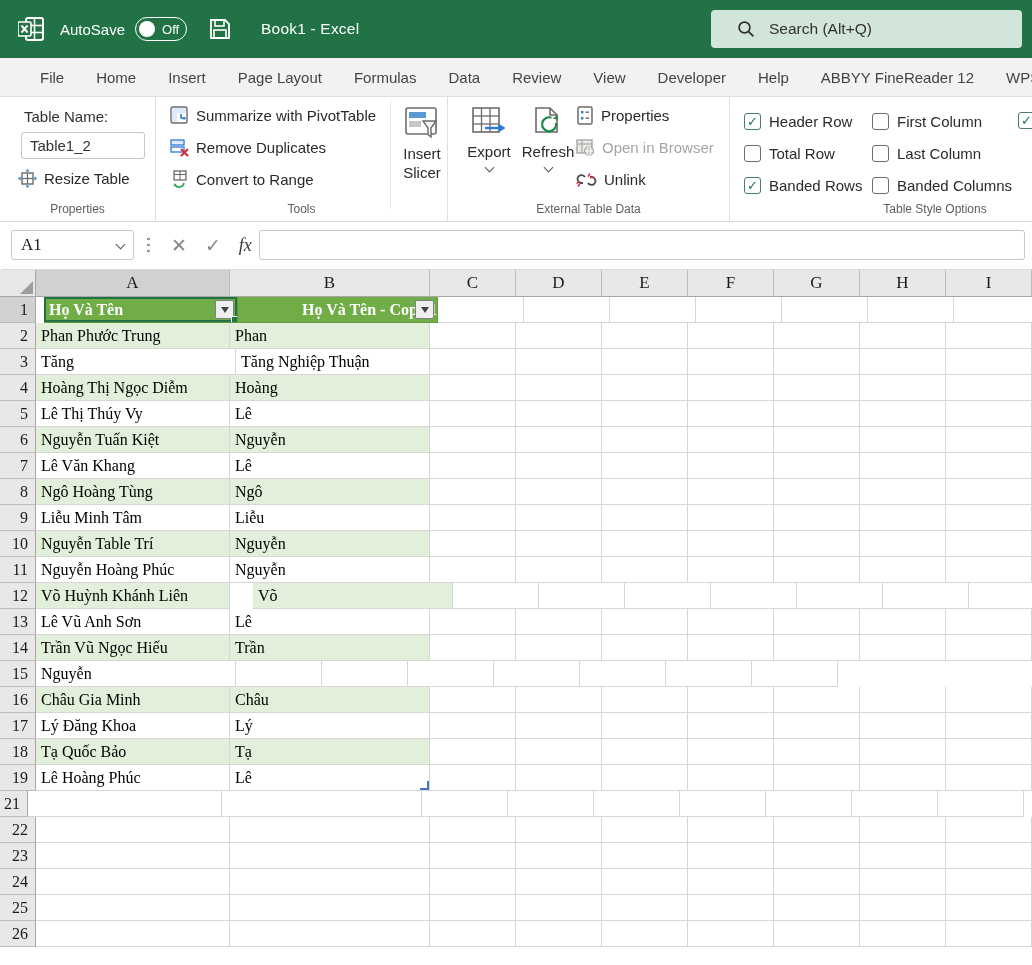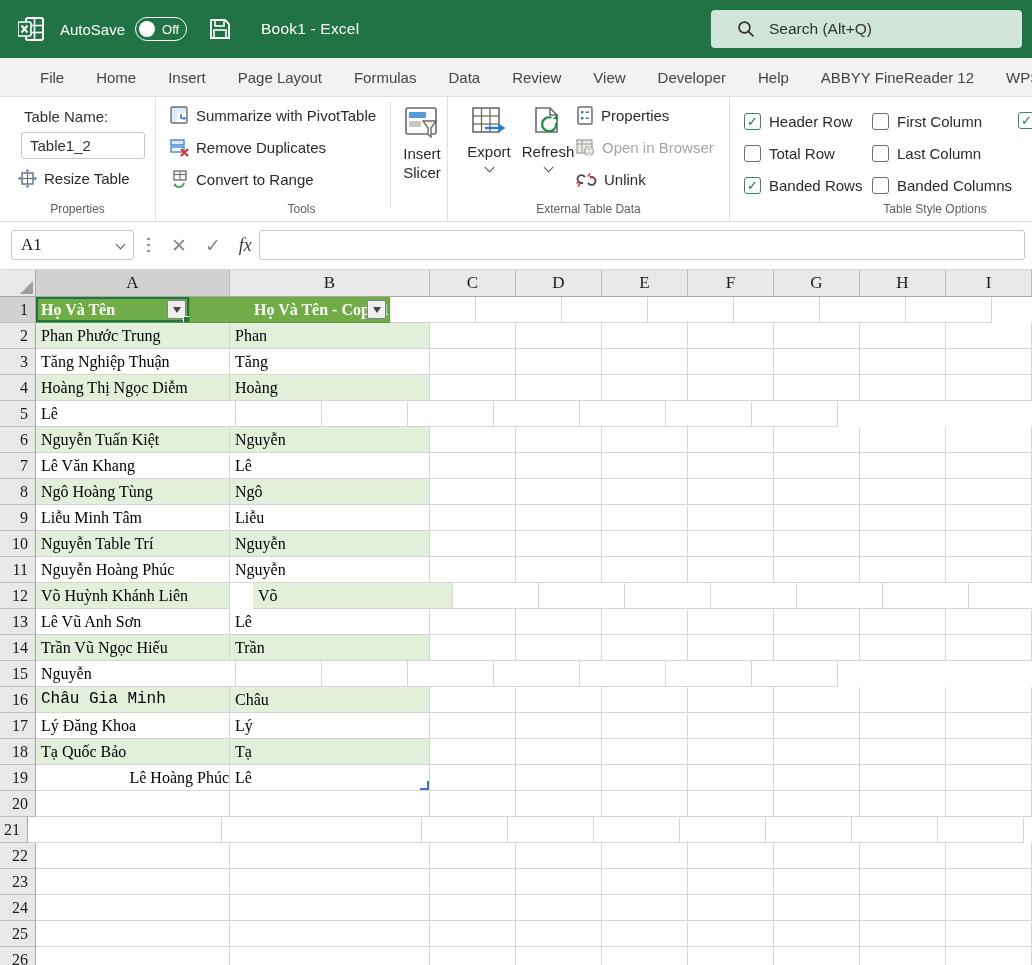--- a/index.html
+++ b/index.html
@@ -317,21 +317,21 @@
         <div class="gc colhdr" style="width: 86px;">C</div>
         <div class="gc colhdr" style="width: 86px;">D</div>
         <div class="gc colhdr" style="width: 86px;">E</div>
         <div class="gc colhdr" style="width: 86px;">F</div>
         <div class="gc colhdr" style="width: 86px;">G</div>
         <div class="gc colhdr" style="width: 86px;">H</div>
         <div class="gc colhdr" style="width: 86px;">I</div>
       </div>
       <div class="grow">
         <div class="gc rowhdr sel" style="width: 36px;">1</div>
-        <div class="gc thcell selcell" style="width: 154px;">Họ Và Tên<span class="filterbtn"></span><span class="fillhandle"></span></div>
+        <div class="gc thcell selcell" style="width: 194px; margin-left: 8px;">Họ Và Tên<span class="filterbtn"></span><span class="fillhandle"></span></div>
         <div class="gc thcell" style="width: 200px; text-align: right;">Họ Và Tên - Copy.1<span class="filterbtn"></span></div>
         <div class="gc datacell" style="width: 86px;"></div>
         <div class="gc datacell" style="width: 86px;"></div>
         <div class="gc datacell" style="width: 86px;"></div>
         <div class="gc datacell" style="width: 86px;"></div>
         <div class="gc datacell" style="width: 86px;"></div>
         <div class="gc datacell" style="width: 86px;"></div>
         <div class="gc datacell" style="width: 86px;"></div>
       </div>
       <div class="grow">
@@ -341,22 +341,22 @@
         <div class="gc datacell" style="width: 86px;"></div>
         <div class="gc datacell" style="width: 86px;"></div>
         <div class="gc datacell" style="width: 86px;"></div>
         <div class="gc datacell" style="width: 86px;"></div>
         <div class="gc datacell" style="width: 86px;"></div>
         <div class="gc datacell" style="width: 86px;"></div>
         <div class="gc datacell" style="width: 86px;"></div>
       </div>
       <div class="grow">
         <div class="gc rowhdr" style="width: 36px;">3</div>
+        <div class="gc datacell" style="width: 200px;">Tăng</div>
         <div class="gc datacell" style="width: 194px;">Tăng Nghiệp Thuận</div>
-        <div class="gc datacell" style="width: 200px;">Tăng</div>
         <div class="gc datacell" style="width: 86px;"></div>
         <div class="gc datacell" style="width: 86px;"></div>
         <div class="gc datacell" style="width: 86px;"></div>
         <div class="gc datacell" style="width: 86px;"></div>
         <div class="gc datacell" style="width: 86px;"></div>
         <div class="gc datacell" style="width: 86px;"></div>
         <div class="gc datacell" style="width: 86px;"></div>
       </div>
       <div class="grow">
         <div class="gc rowhdr" style="width: 36px;">4</div>
@@ -365,20 +365,21 @@
         <div class="gc datacell" style="width: 86px;"></div>
         <div class="gc datacell" style="width: 86px;"></div>
         <div class="gc datacell" style="width: 86px;"></div>
         <div class="gc datacell" style="width: 86px;"></div>
         <div class="gc datacell" style="width: 86px;"></div>
         <div class="gc datacell" style="width: 86px;"></div>
         <div class="gc datacell" style="width: 86px;"></div>
       </div>
       <div class="grow">
         <div class="gc rowhdr" style="width: 36px;">5</div>
+        <div class="gc datacell" style="width: 194px;">Lê Thị Thúy Vy</div>
         <div class="gc datacell" style="width: 200px;">Lê</div>
         <div class="gc datacell" style="width: 86px;"></div>
         <div class="gc datacell" style="width: 86px;"></div>
         <div class="gc datacell" style="width: 86px;"></div>
         <div class="gc datacell" style="width: 86px;"></div>
         <div class="gc datacell" style="width: 86px;"></div>
         <div class="gc datacell" style="width: 86px;"></div>
         <div class="gc datacell" style="width: 86px;"></div>
       </div>
       <div class="grow">
@@ -495,21 +496,21 @@
         <div class="gc datacell" style="width: 86px;"></div>
         <div class="gc datacell" style="width: 86px;"></div>
         <div class="gc datacell" style="width: 86px;"></div>
         <div class="gc datacell" style="width: 86px;"></div>
         <div class="gc datacell" style="width: 86px;"></div>
         <div class="gc datacell" style="width: 86px;"></div>
         <div class="gc datacell" style="width: 86px;"></div>
       </div>
       <div class="grow">
         <div class="gc rowhdr" style="width: 36px;">16</div>
-        <div class="gc datacell banded" style="width: 194px; font-family: Liberation Mono, monospace;">Châu Gia Minh</div>
+        <div class="gc datacell banded" style="width: 194px;">Châu Gia Minh</div>
         <div class="gc datacell banded" style="width: 200px;">Châu</div>
         <div class="gc datacell" style="width: 86px;"></div>
         <div class="gc datacell" style="width: 86px;"></div>
         <div class="gc datacell" style="width: 86px;"></div>
         <div class="gc datacell" style="width: 86px;"></div>
         <div class="gc datacell" style="width: 86px;"></div>
         <div class="gc datacell" style="width: 86px;"></div>
         <div class="gc datacell" style="width: 86px;"></div>
       </div>
       <div class="grow">
@@ -531,34 +532,22 @@
         <div class="gc datacell" style="width: 86px;"></div>
         <div class="gc datacell" style="width: 86px;"></div>
         <div class="gc datacell" style="width: 86px;"></div>
         <div class="gc datacell" style="width: 86px;"></div>
         <div class="gc datacell" style="width: 86px;"></div>
         <div class="gc datacell" style="width: 86px;"></div>
         <div class="gc datacell" style="width: 86px;"></div>
       </div>
       <div class="grow">
         <div class="gc rowhdr" style="width: 36px;">19</div>
-        <div class="gc datacell" style="width: 194px; text-align: right;">Lê Hoàng Phúc</div>
+        <div class="gc datacell" style="width: 194px;">Lê Hoàng Phúc</div>
         <div class="gc datacell resize-corner" style="width: 200px;">Lê</div>
-        <div class="gc datacell" style="width: 86px;"></div>
-        <div class="gc datacell" style="width: 86px;"></div>
-        <div class="gc datacell" style="width: 86px;"></div>
-        <div class="gc datacell" style="width: 86px;"></div>
-        <div class="gc datacell" style="width: 86px;"></div>
-        <div class="gc datacell" style="width: 86px;"></div>
-        <div class="gc datacell" style="width: 86px;"></div>
-      </div>
-      <div class="grow">
-        <div class="gc rowhdr" style="width: 36px;">20</div>
-        <div class="gc datacell" style="width: 194px;"></div>
-        <div class="gc datacell" style="width: 200px;"></div>
         <div class="gc datacell" style="width: 86px;"></div>
         <div class="gc datacell" style="width: 86px;"></div>
         <div class="gc datacell" style="width: 86px;"></div>
         <div class="gc datacell" style="width: 86px;"></div>
         <div class="gc datacell" style="width: 86px;"></div>
         <div class="gc datacell" style="width: 86px;"></div>
         <div class="gc datacell" style="width: 86px;"></div>
       </div>
       <div class="grow">
         <div class="gc rowhdr" style="width: 28px;">21</div>

